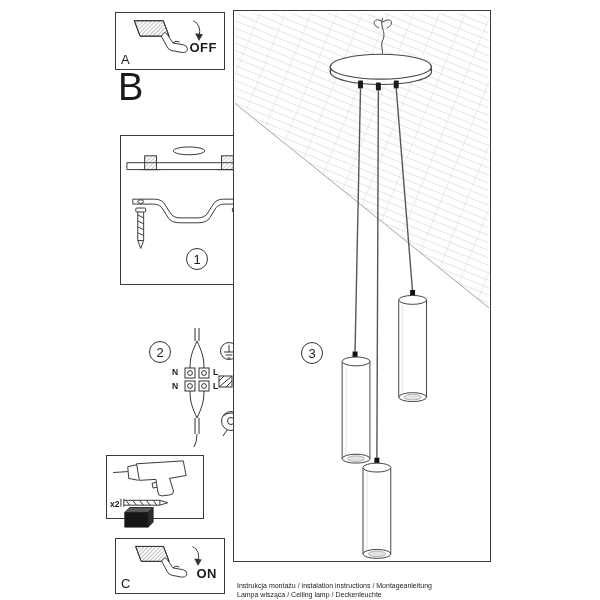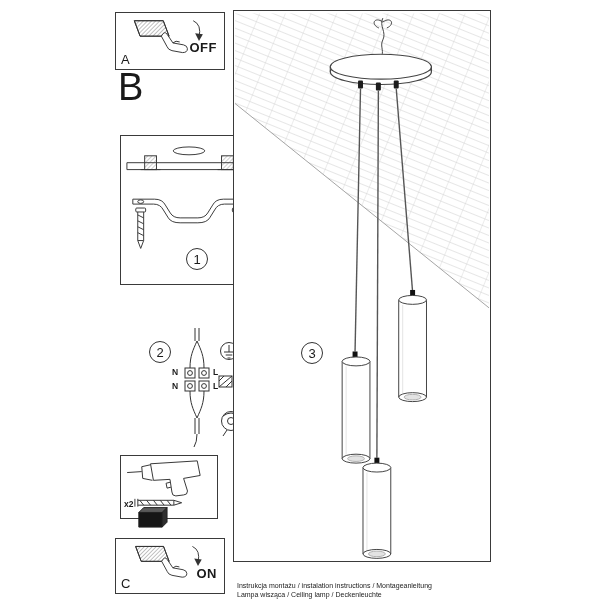--- a/index.html
+++ b/index.html
@@ -3,21 +3,21 @@
 <meta charset="utf-8">
 <style>
   html,body{margin:0;padding:0;background:#fff;}
   .page{position:relative;width:600px;height:600px;background:#ffffff;
         font-family:"Liberation Sans","DejaVu Sans",sans-serif;color:#1a1a1a;overflow:hidden;}
   .panel{position:absolute;border:1px solid #3a3a3a;background:#fff;box-sizing:border-box;}
   .panel svg{position:absolute;left:0;top:0;}
   .panel-a{left:115px;top:12px;width:110px;height:58px;}
   .panel-c{left:115px;top:538px;width:110px;height:56px;}
   .panel-1{left:120px;top:135px;width:138px;height:150px;}
-  .panel-drill{left:120px;top:455px;width:98px;height:64px;}
+  .panel-drill{left:106px;top:455px;width:98px;height:64px;}
   .panel-3{left:233px;top:10px;width:258px;height:552px;}
   .corner-letter{position:absolute;left:5px;bottom:2px;font-size:13px;}
   .state-label{position:absolute;right:7px;top:27px;font-size:13px;font-weight:600;letter-spacing:.5px;}
   .big-letter{position:absolute;left:118px;top:66px;font-size:38px;font-weight:500;}
   .circle-num{position:absolute;width:22px;height:22px;border:1.4px solid #333;border-radius:50%;
               text-align:center;line-height:22px;font-size:13px;background:#fff;box-sizing:border-box;}
   .num1{left:65px;top:112px;}
   .num2{left:149px;top:341px;}
   .num3{left:67px;top:331px;}
   .wiring{position:absolute;left:140px;top:326px;width:110px;height:124px;}

